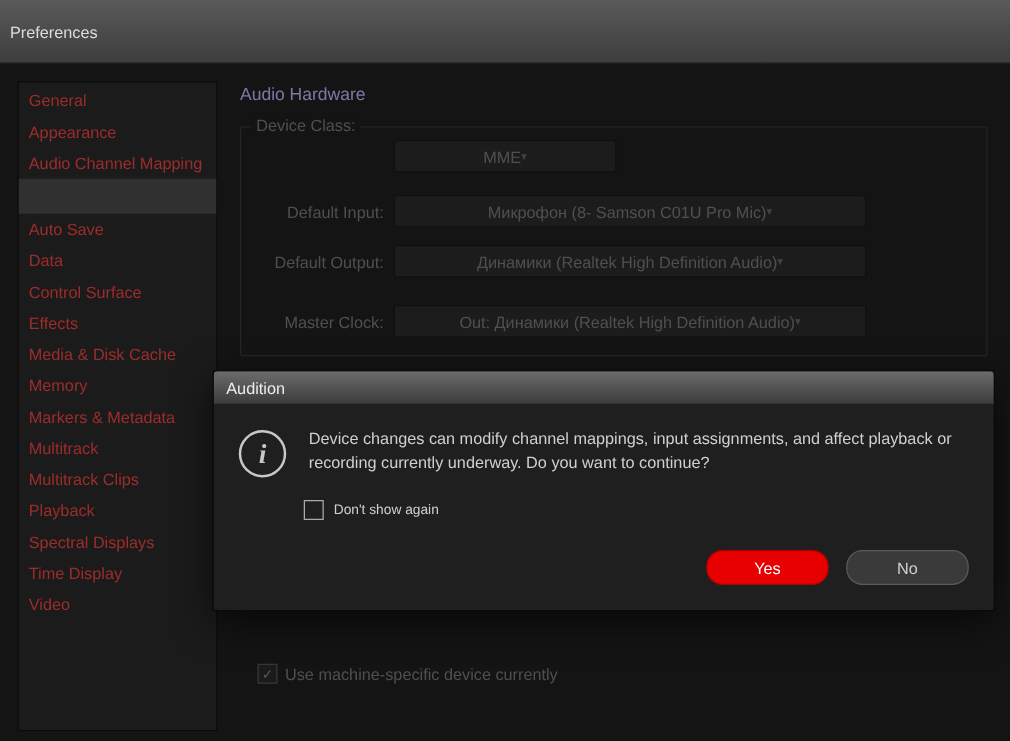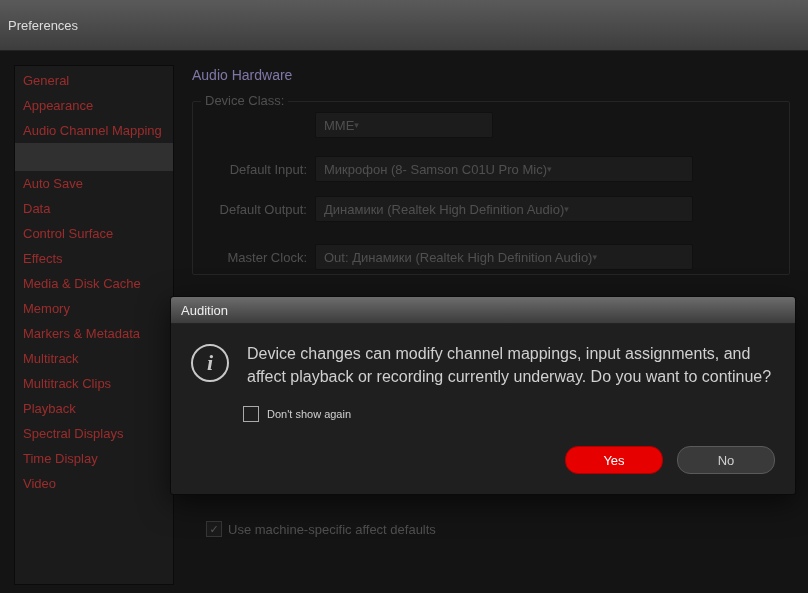--- a/index.html
+++ b/index.html
@@ -91,21 +91,21 @@
     color: #c4b5fd;
     margin-bottom: 18px;
     font-size: 14px;
   }
 
   .groupbox {
     border: 1px solid #3a3a3a;
     border-radius: 2px;
     position: relative;
     margin: 0 10px 16px 0;
-    padding: 16px 14px 4px 14px;
+    padding: 16px 14px 14px 14px;
   }
   .group-legend {
     position: absolute;
     top: -9px;
     left: 8px;
     background: #1f1f1f;
     padding: 0 4px;
     color: #7a7a7a;
     font-size: 13px;
   }
@@ -124,21 +124,21 @@
   }
   .dropdown {
     flex: 1;
     max-width: 360px;
     height: 24px;
     background: #2c2c2c;
     border: 1px solid #1a1a1a;
     border-radius: 2px;
     display: flex;
     align-items: center;
-    justify-content: flex-start;
+    justify-content: center;
     padding: 0 8px;
     color: #7a7a7a;
     cursor: pointer;
   }
   .dropdown.small { max-width: 160px; }
   .chevron {
     font-size: 9px;
     color: #666;
   }
 
@@ -215,21 +215,21 @@
     font-style: italic;
     font-weight: bold;
     font-size: 22px;
     color: #c8c8c8;
     flex-shrink: 0;
     margin-top: 2px;
   }
   .modal-text {
     color: #d0d0d0;
     line-height: 1.45;
-    font-size: 16px;
+    font-size: 13px;
   }
   .modal-chk-row {
     display: flex;
     align-items: center;
     gap: 8px;
     margin-left: 52px;
     color: #d0d0d0;
     font-size: 11px;
   }
   .m-chk {
@@ -336,21 +336,21 @@
             <span>Out: Динамики (Realtek High Definition Audio)</span>
             <span class="chevron">▾</span>
           </div>
         </div>
       </div>
 
       <div style="height:230px;"></div>
 
       <div class="checkbox-row">
         <span class="chk checked"></span>
-        <span>Use machine-specific affect defaults</span>
+        <span>Use machine-specific device currently</span>
       </div>
     </div>
 
     <div class="dimmer"></div>
   </div>
 </div>
 
 <div class="modal">
   <div class="modal-titlebar">
     <span>Audition</span>

